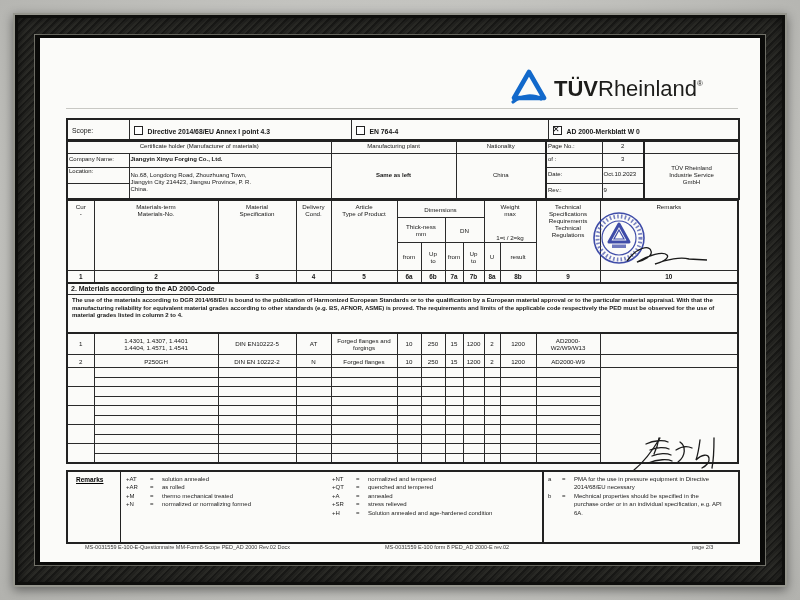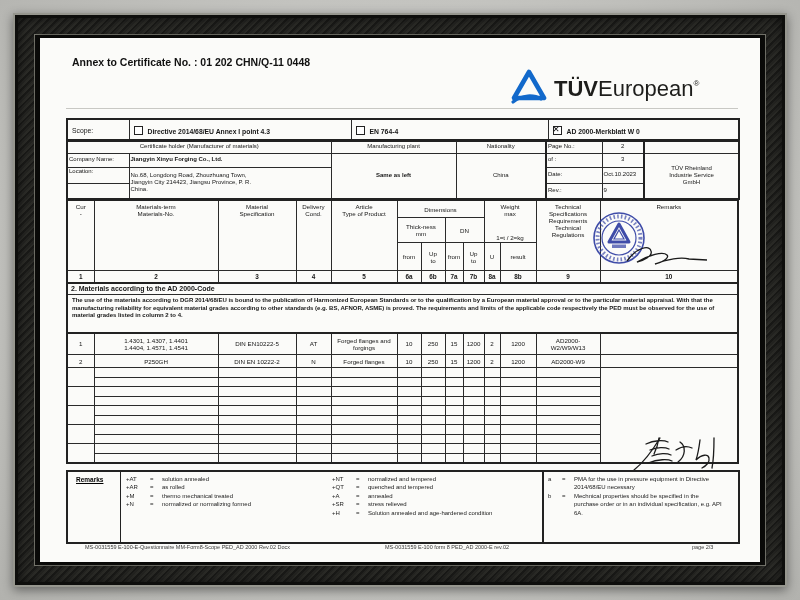--- a/index.html
+++ b/index.html
@@ -74,31 +74,30 @@
 </style>
 </head>
 <body>
 
 <div class="stage">
   <div class="frame abs"></div>
   <div class="lip abs"></div>
 
   <div class="paper abs">
 
-    <div class="abs annex">Annex to Certificate No. : 01 202 CHN/Q-11 0448</div>
     <div class="abs sep-line"></div>
 
     <div class="abs logo">
       <span>
         <svg width="38" height="37" viewBox="0 0 38 37">
           <path d="M19 3 L34 29 L4 29 Z" fill="none" stroke="#1269cb" stroke-width="4.6" stroke-linejoin="round"></path>
           <path d="M3 33 C 12 25.5, 24 25.5, 31 30" fill="none" stroke="#1269cb" stroke-width="3.2" stroke-linecap="round"></path>
         </svg>
       </span>
-      <span class="logo-text"><span class="tuv">TÜV</span><span>European</span><span class="reg">®</span></span>
+      <span class="logo-text"><span class="tuv">TÜV</span><span>Rheinland</span><span class="reg">®</span></span>
     </div>
 
     <table class="abs scope-tbl">
       <colgroup>
           <col style="width:62px">
           <col style="width:222px">
           <col style="width:197px">
           <col style="width:191px">
         </colgroup>
       <tbody>

